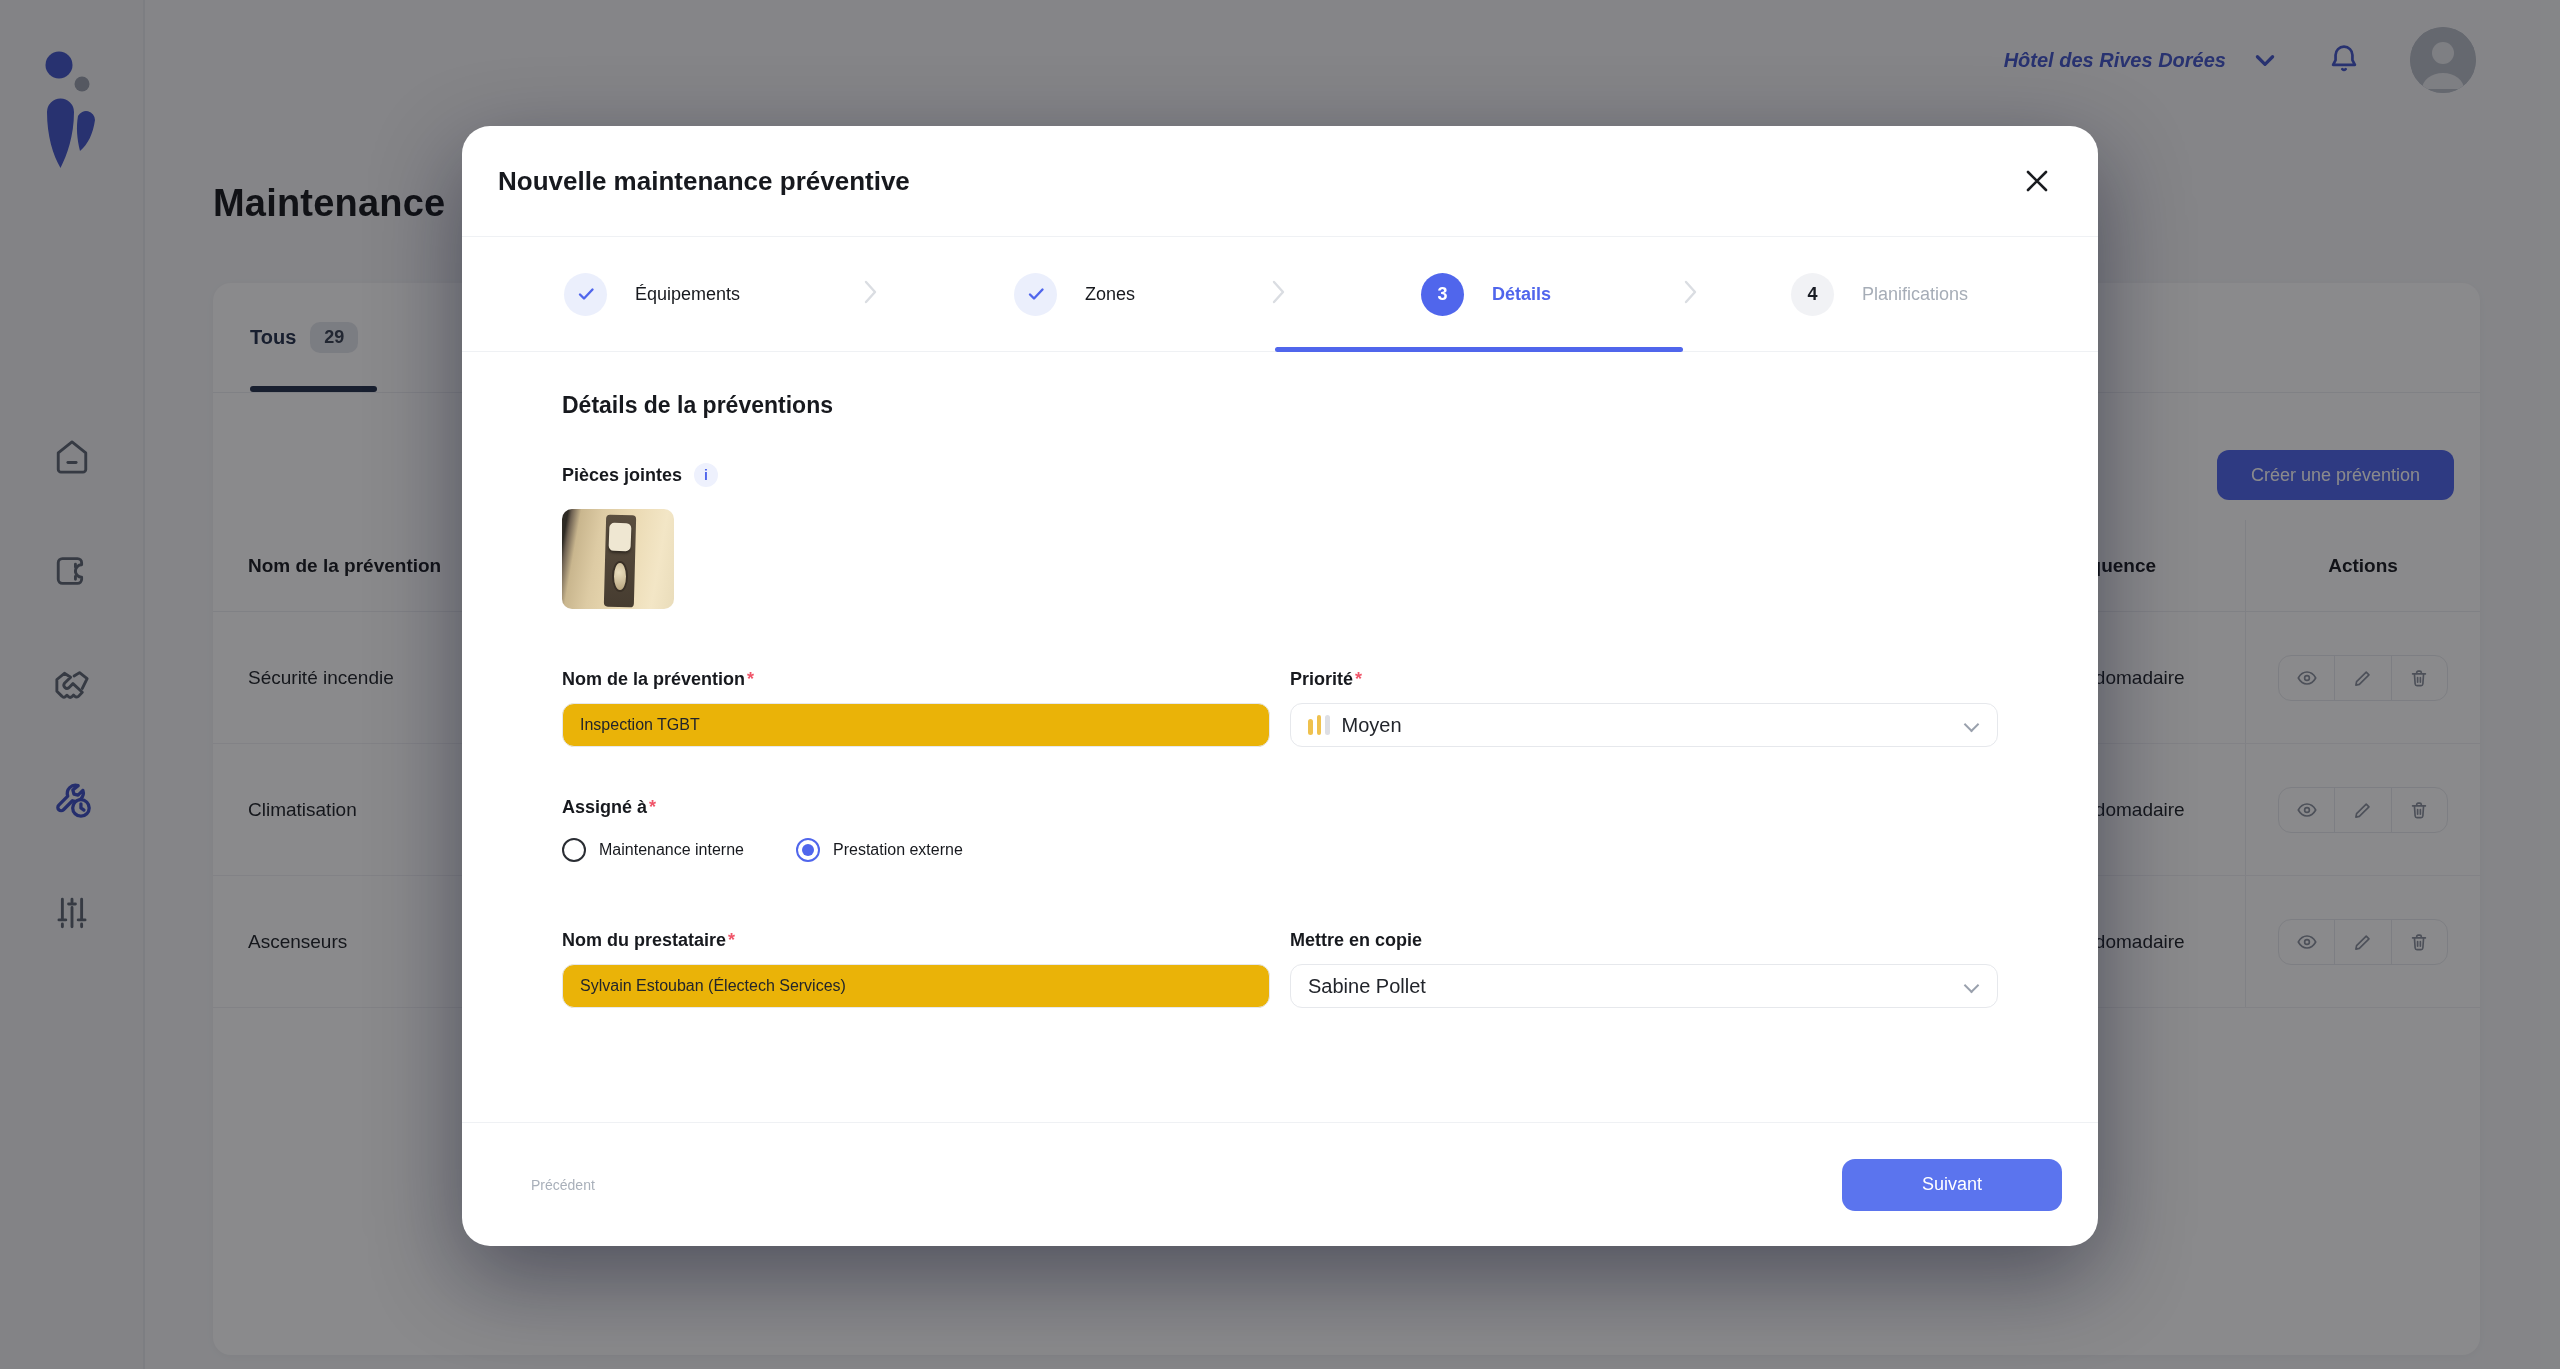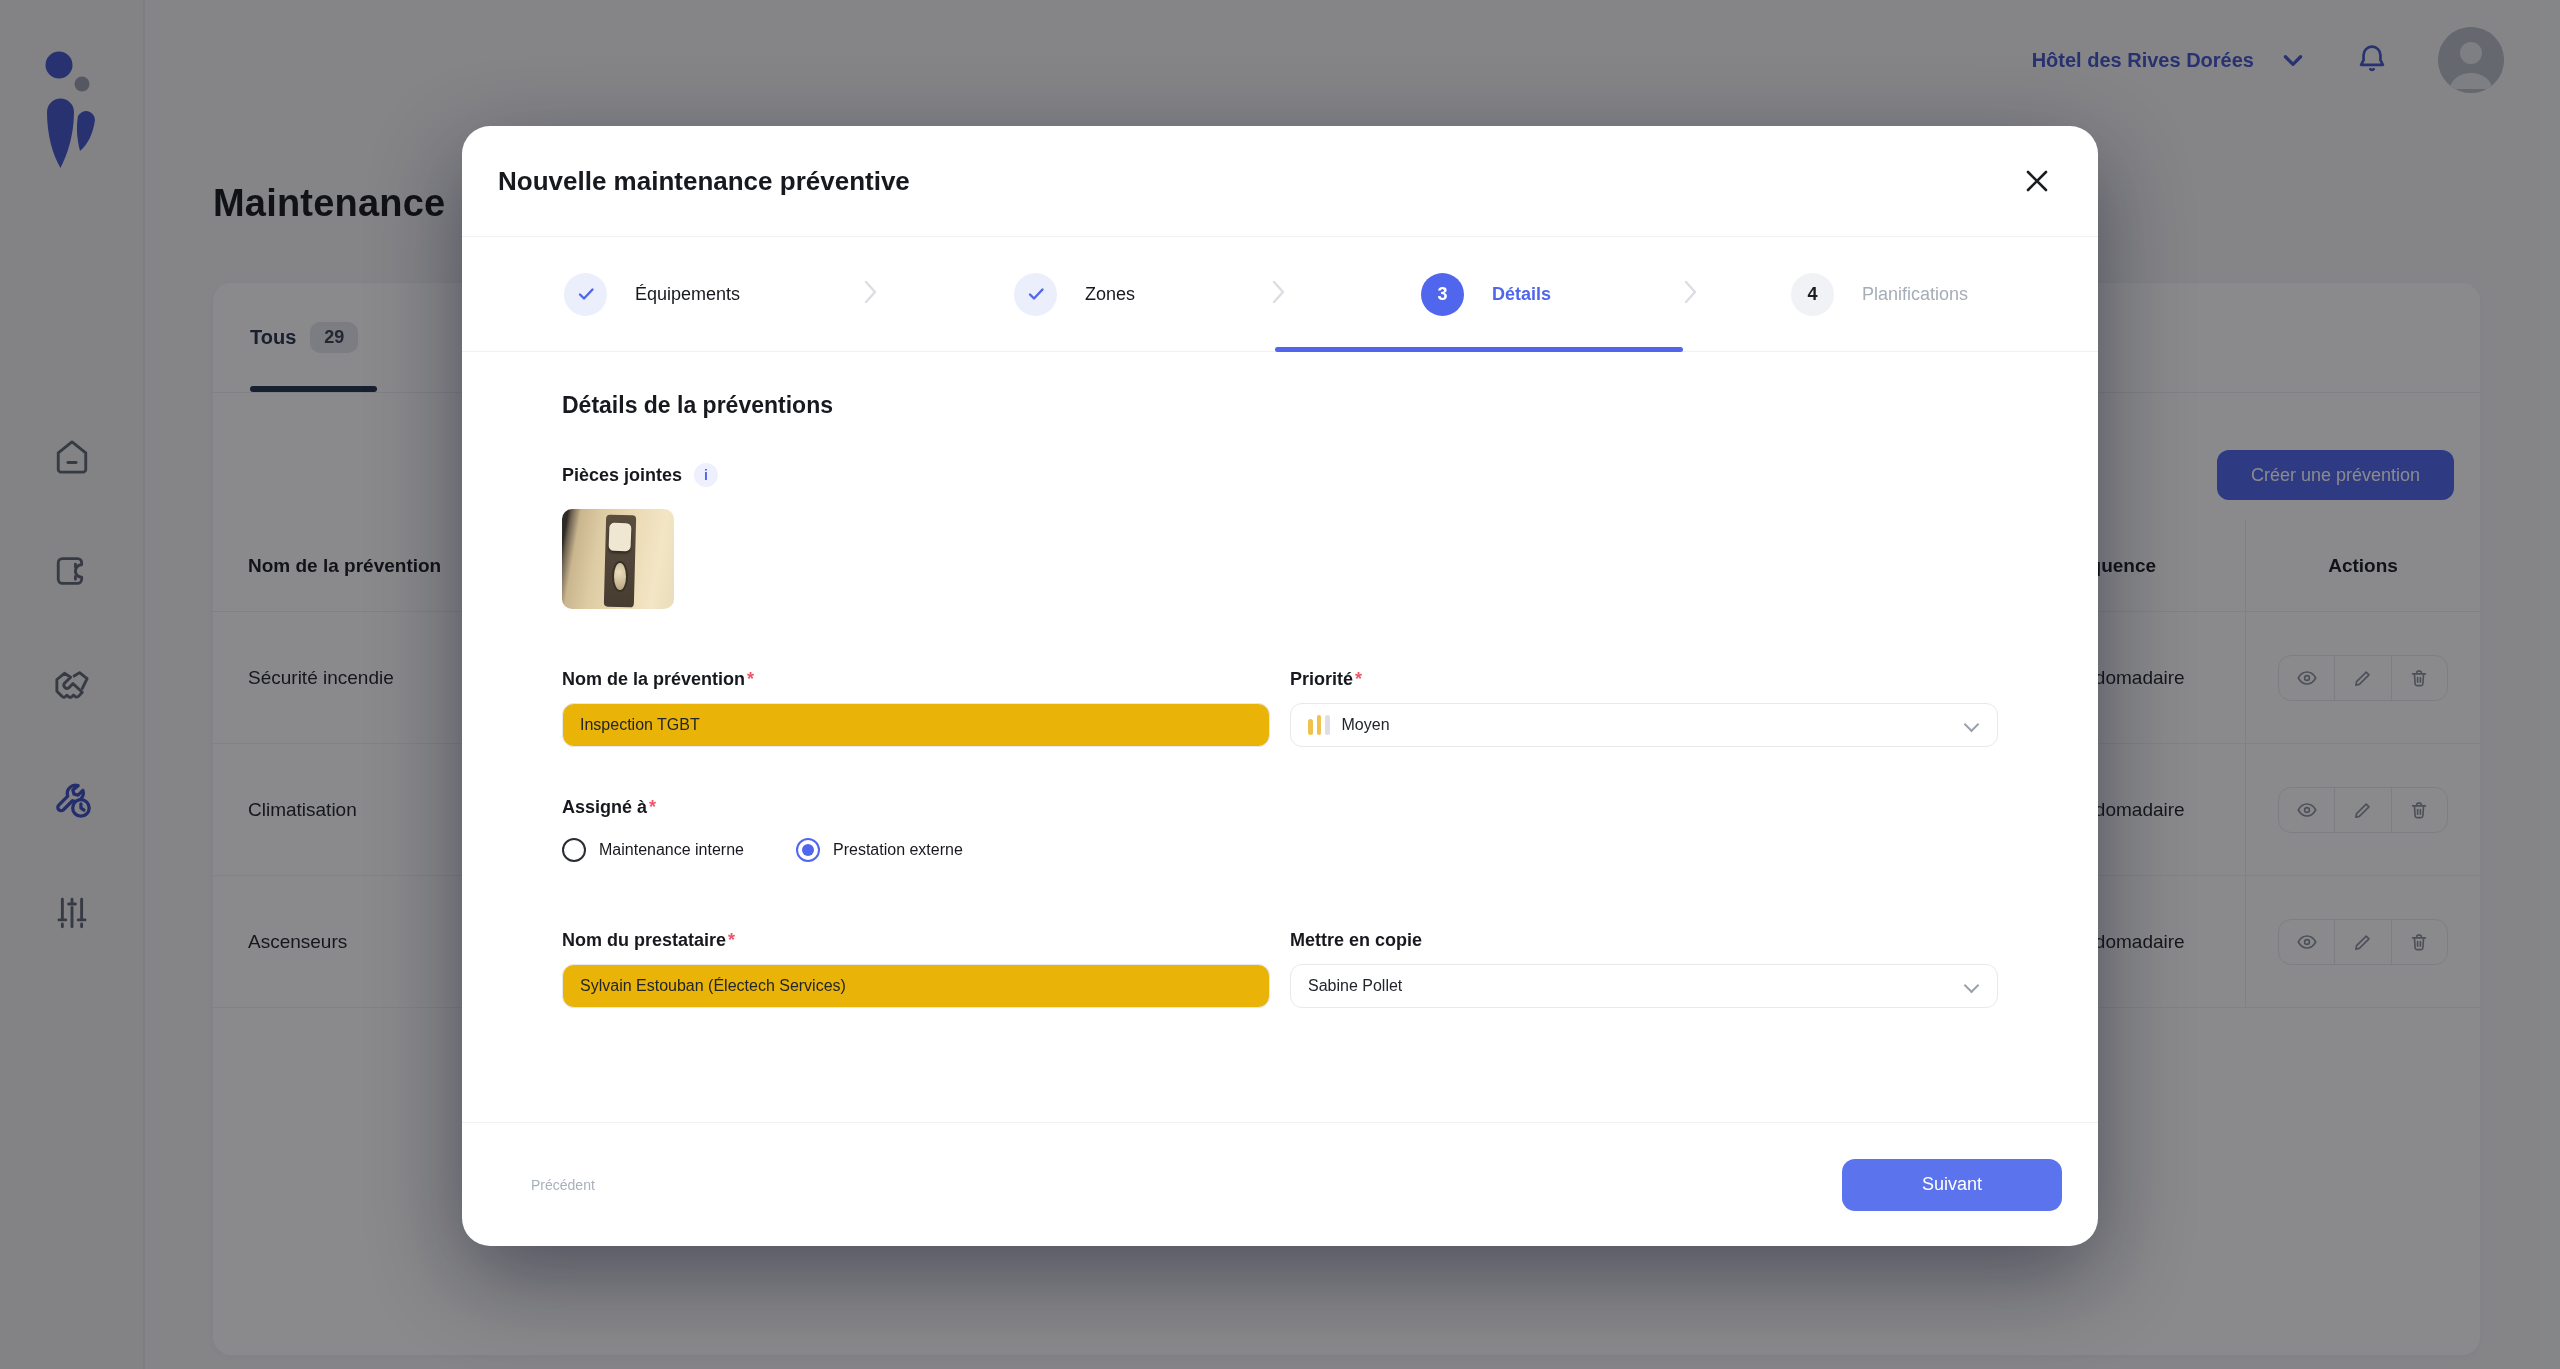--- a/index.html
+++ b/index.html
@@ -13,21 +13,21 @@
 
   
   .sidebar{position:absolute;left:0;top:0;bottom:0;width:145px;background:#F1F2F4;border-right:2px solid #E6E8EC;}
   .logo{position:absolute;left:40px;top:50px;width:56px;height:128px;cursor:pointer;}
   .side-nav{position:absolute;top:435px;left:0;width:143px;display:flex;flex-direction:column;align-items:center;gap:70px;}
   .nav-btn{width:44px;height:44px;background:none;border:none;cursor:pointer;display:flex;align-items:center;justify-content:center;}
   .nav-btn svg{width:44px;height:44px;stroke:#5F6774;fill:none;stroke-width:2.1;stroke-linecap:round;stroke-linejoin:round;}
   .nav-btn.active svg{stroke:#3F50C4;}
 
   
-  .topbar{position:absolute;top:0;left:145px;right:0;height:120px;display:flex;align-items:center;justify-content:flex-end;padding-right:56px;gap:48px;}
+  .topbar{position:absolute;top:0;left:145px;right:0;height:120px;display:flex;align-items:center;justify-content:flex-end;padding-right:84px;gap:48px;font-style:italic;}
   .workspace{display:flex;align-items:center;gap:26px;cursor:pointer;color:#4456C9;font-size:20px;font-weight:600;}
   .workspace svg{width:26px;height:26px;stroke:#4456C9;fill:none;stroke-width:3;stroke-linecap:round;stroke-linejoin:round;}
   .bell-btn{background:none;border:none;cursor:pointer;}
   .bell-btn svg{width:36px;height:36px;stroke:#4456C9;fill:none;stroke-width:2.4;stroke-linecap:round;stroke-linejoin:round;}
   .avatar{width:66px;height:66px;border-radius:50%;background:#B9BEC8;overflow:hidden;cursor:pointer;position:relative;}
   .avatar svg{width:66px;height:66px;}
 
   
   .page-title{position:absolute;left:213px;top:182px;font-size:38px;font-weight:700;color:var(--ink);letter-spacing:.2px;}
   .card{position:absolute;left:213px;top:283px;width:2267px;height:1072px;background:#FFFFFF;border-radius:18px;box-shadow:0 2px 8px rgba(20,24,40,.04);}
@@ -85,21 +85,21 @@
     background:linear-gradient(100deg,#2e2a24 0%,#2e2a24 5%,#6e6152 8%,#c9b68e 15%,#ddcba4 32%,#ead9b2 55%,#f3e6c6 82%,#e9dcba 100%);}
   .thumb .plate{position:absolute;left:38%;top:6%;width:27%;height:92%;background:linear-gradient(#5a4e3f,#463c30);border-radius:4px;transform:rotate(1.5deg);}
   .thumb .switch{position:absolute;left:42%;top:14%;width:20%;height:28%;background:#efe7d2;border-radius:5px;transform:rotate(2deg);box-shadow:0 2px 3px rgba(0,0,0,.45);}
   .thumb .knob{position:absolute;left:44.5%;top:52%;width:14%;height:31%;border-radius:50%;background:radial-gradient(circle at 40% 35%,#eadebe,#b5a27c);border:2px solid #3a3127;}
 
   .grid{display:grid;grid-template-columns:1fr 1fr;column-gap:20px;margin-top:60px;}
   .grid2{margin-top:68px;}
   .f-label{font-size:18px;font-weight:700;color:var(--ink);margin-bottom:13px;display:block;}
   .req{color:var(--danger);font-weight:700;margin-left:2px;}
   .f-input{width:100%;height:44px;border:1.5px solid #E6E8EC;border-radius:12px;padding:0 17px;font-size:16px;color:#22252B;outline:none;background:#eab308;}
-  .f-select{width:100%;height:44px;border:1.5px solid #E6E8EC;border-radius:12px;padding:0 46px 0 17px;font-size:16px;color:#22252B;background:#fff;display:flex;align-items:center;gap:12px;position:relative;cursor:pointer;}
+  .f-select{width:100%;height:44px;border:1.5px solid #E6E8EC;border-radius:12px;padding:0 46px 0 17px;font-size:20px;color:#22252B;background:#fff;display:flex;align-items:center;gap:12px;position:relative;cursor:pointer;}
   .chev{position:absolute;right:20px;top:15px;width:11px;height:11px;border-right:2px solid #9AA1AD;border-bottom:2px solid #9AA1AD;transform:rotate(45deg);}
   .pbars{display:flex;align-items:flex-end;gap:4px;height:20px;}
   .pbars span{width:4.5px;border-radius:3px;display:block;}
   .pbars .b1{height:16px;background:var(--amber);}
   .pbars .b2{height:20px;background:var(--amber);}
   .pbars .b3{height:20px;background:var(--muted-bar);}
 
   .assign-block{margin-top:50px;}
   .radio-row{display:flex;align-items:center;gap:52px;margin-top:20px;}
   .radio{display:flex;align-items:center;gap:13px;cursor:pointer;}

